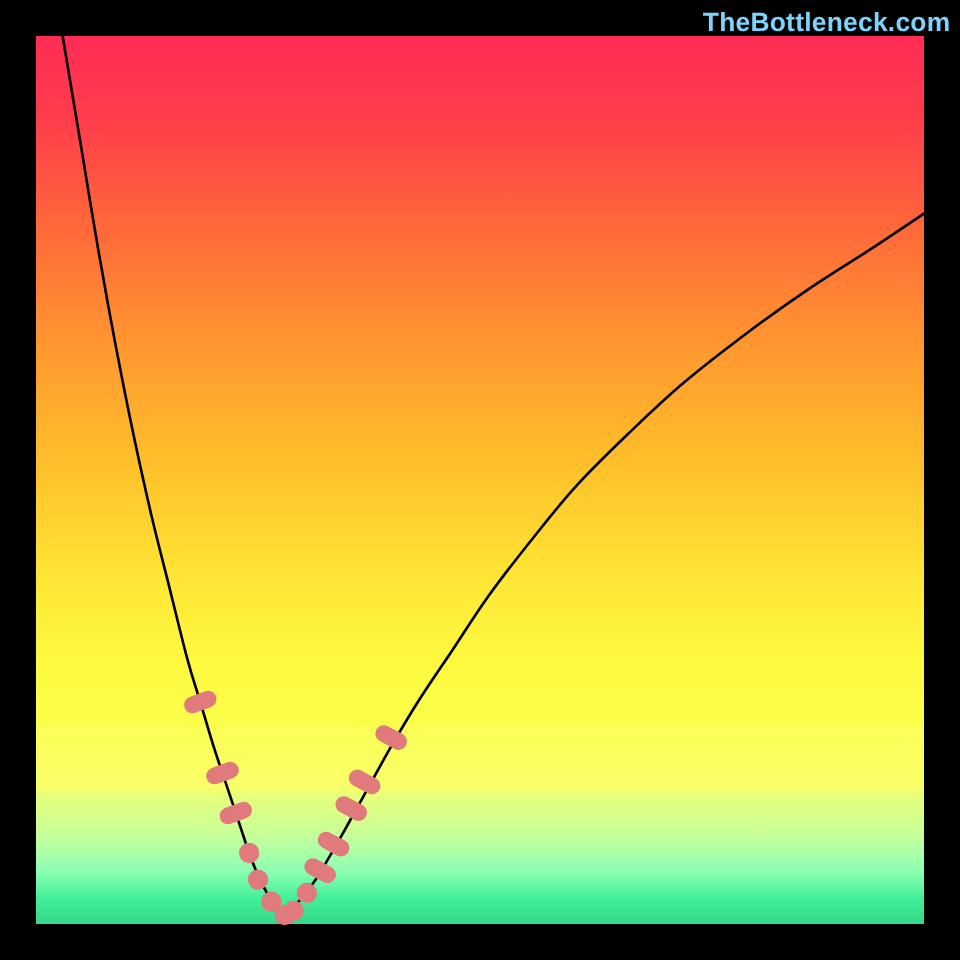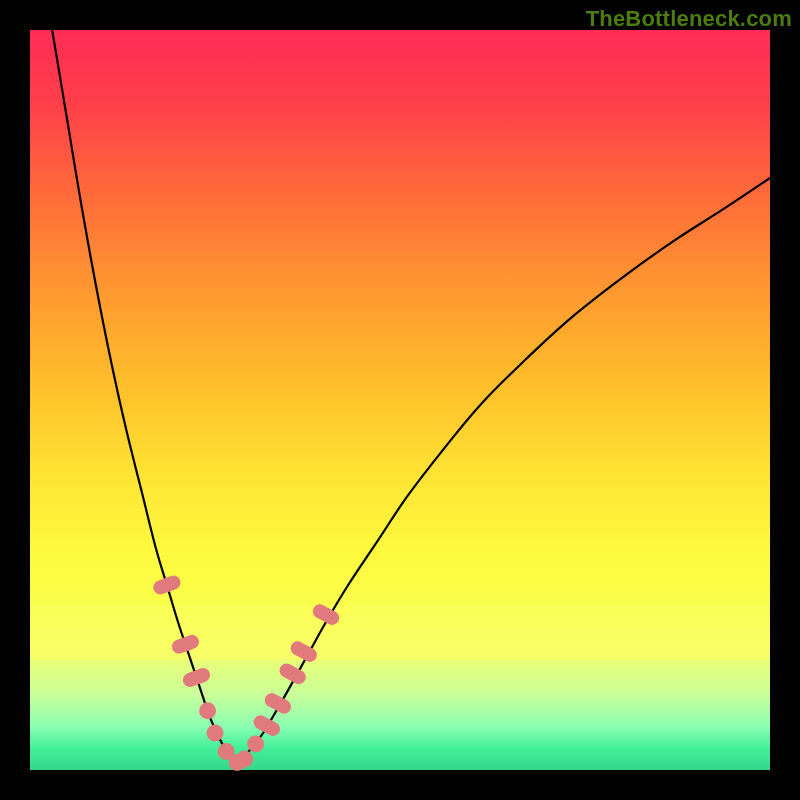--- a/index.html
+++ b/index.html
@@ -46,21 +46,21 @@
     background: #fdff60;
     opacity: 0.55;
   }
   .watermark {
     position: absolute;
     top: 6px;
     right: 8px;
     font-family: Arial, Helvetica, sans-serif;
     font-size: 22px;
     font-weight: 600;
-    color: #4d7c0f;
+    color: #7dd3fc;
     letter-spacing: 0.2px;
     user-select: none;
   }
   svg.curves {
     position: absolute;
     left: 30px;
     top: 30px;
     width: 740px;
     height: 740px;
     overflow: visible;

